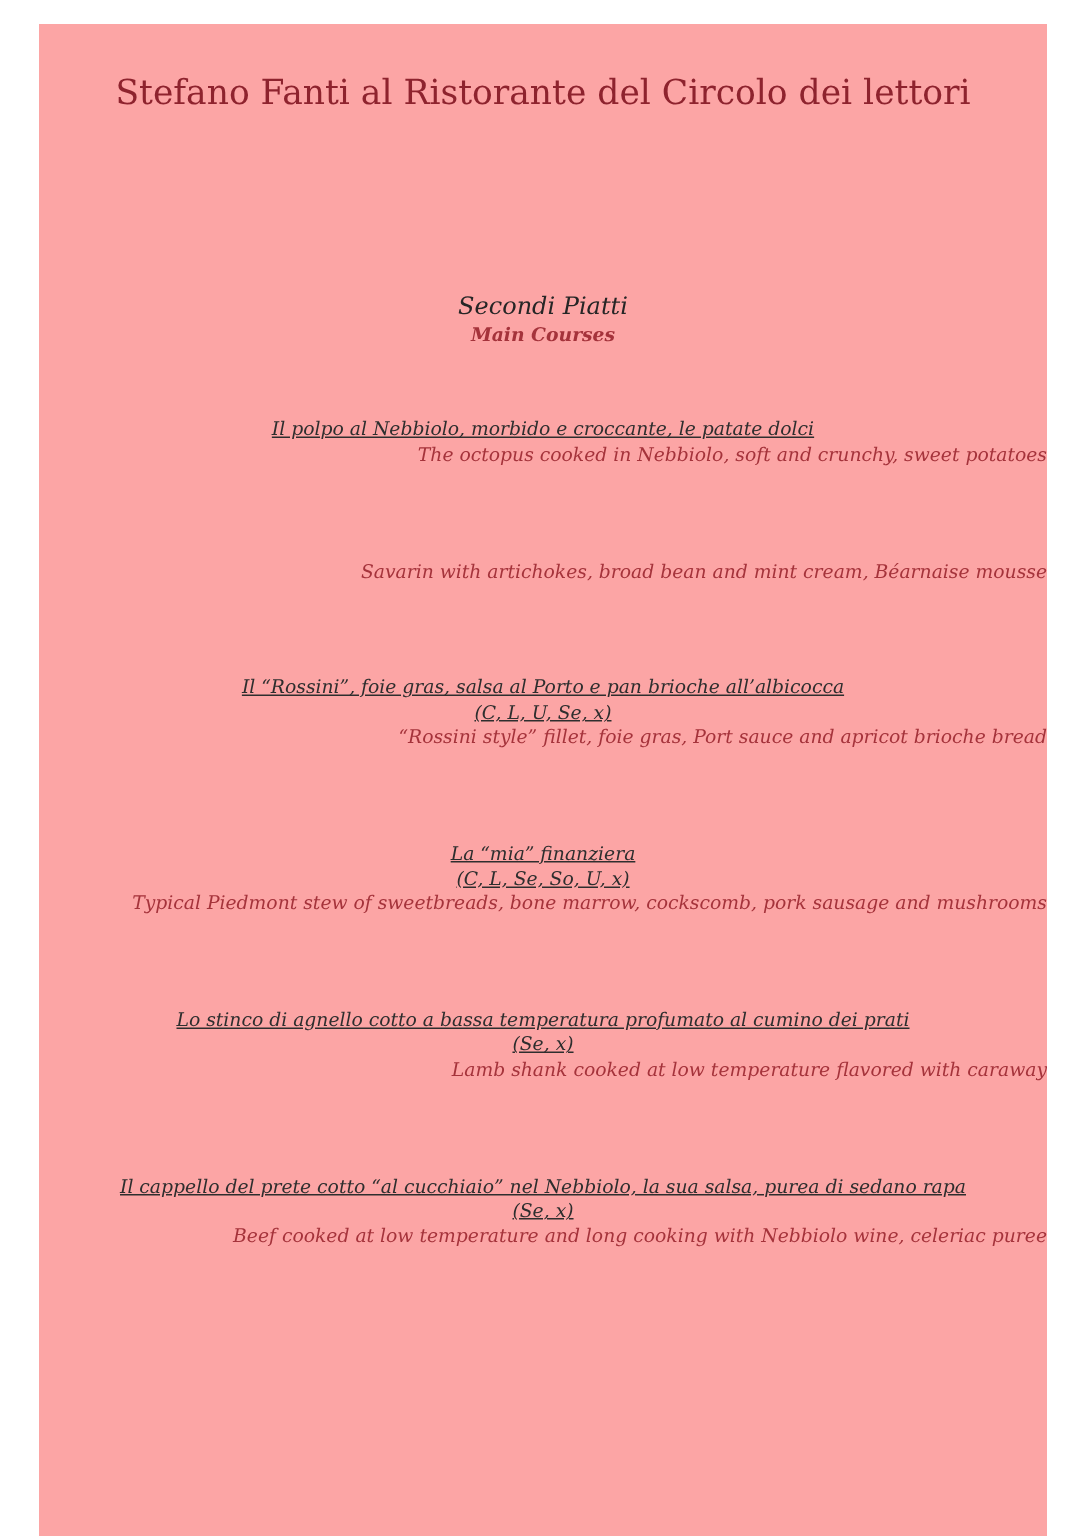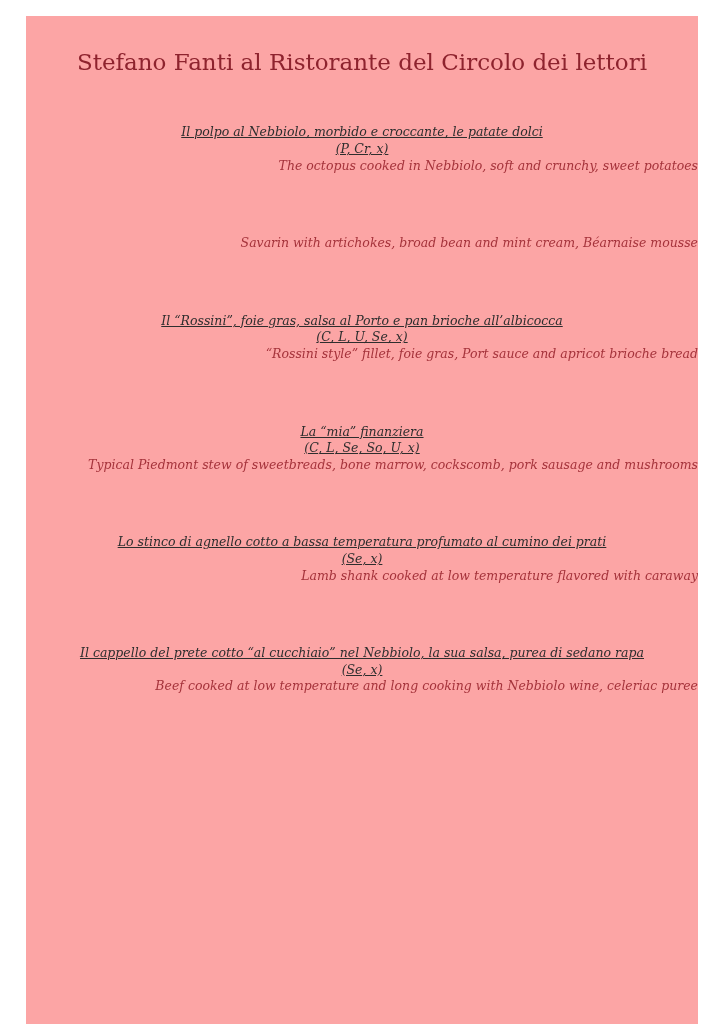--- a/index.html
+++ b/index.html
@@ -63,26 +63,29 @@
     text-align: right;
   }
 </style>
 </head>
 <body>
 
 <div class="page">
 
   <h1 class="title">Stefano Fanti al Ristorante del Circolo dei lettori</h1>
 
+  <div class="section-heading">
+    <div class="heading-italian">Secondi Piatti</div>
+    <div class="heading-english">Main Courses</div>
+  </div>
 
   <div class="dishes">
 
     <div class="dish">
       <div class="dish-italian">Il polpo al Nebbiolo, morbido e croccante, le patate dolci</div>
-      <div class="dish-allergens">(P, Cr, x)</div>
       <div class="dish-english">The octopus cooked in Nebbiolo, soft and crunchy, sweet potatoes</div>
     </div>
 
     <div class="dish">
       <div class="dish-english">Savarin with artichokes, broad bean and mint cream, Béarnaise mousse</div>
     </div>
 
     <div class="dish">
       <div class="dish-italian">Il “Rossini”, foie gras, salsa al Porto e pan brioche all’albicocca</div>
       <div class="dish-allergens">(C, L, U, Se, x)</div>

